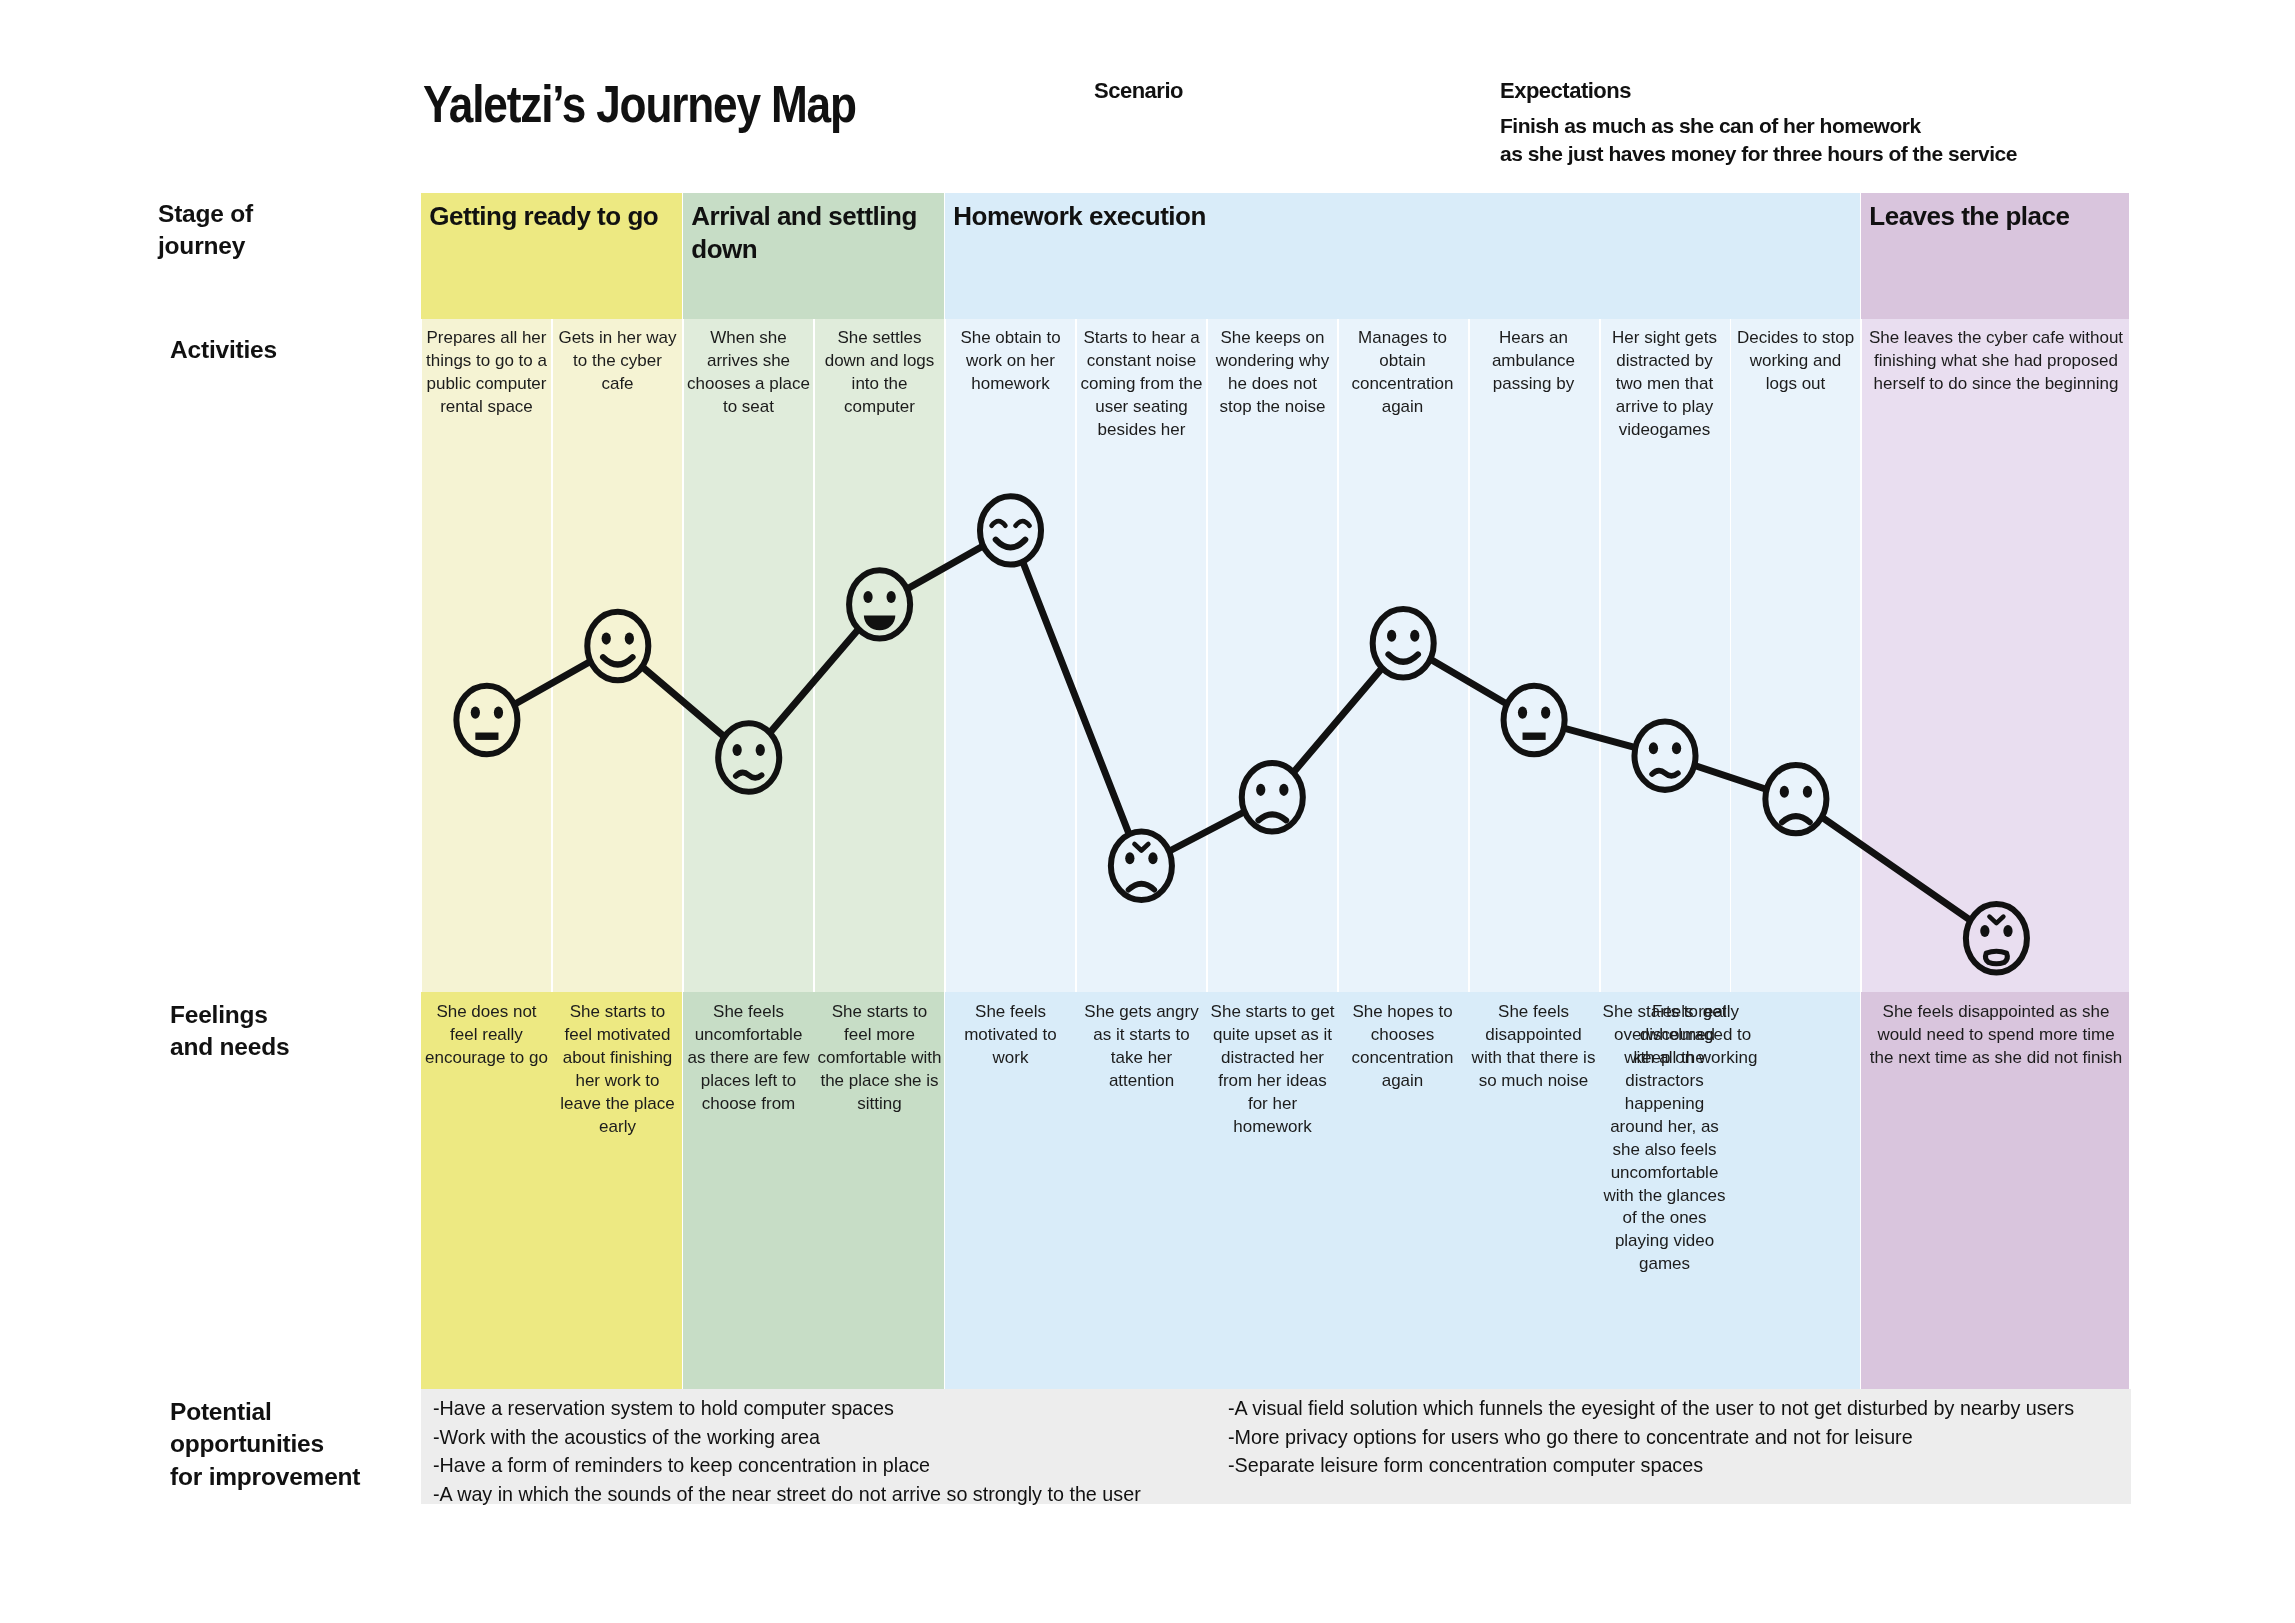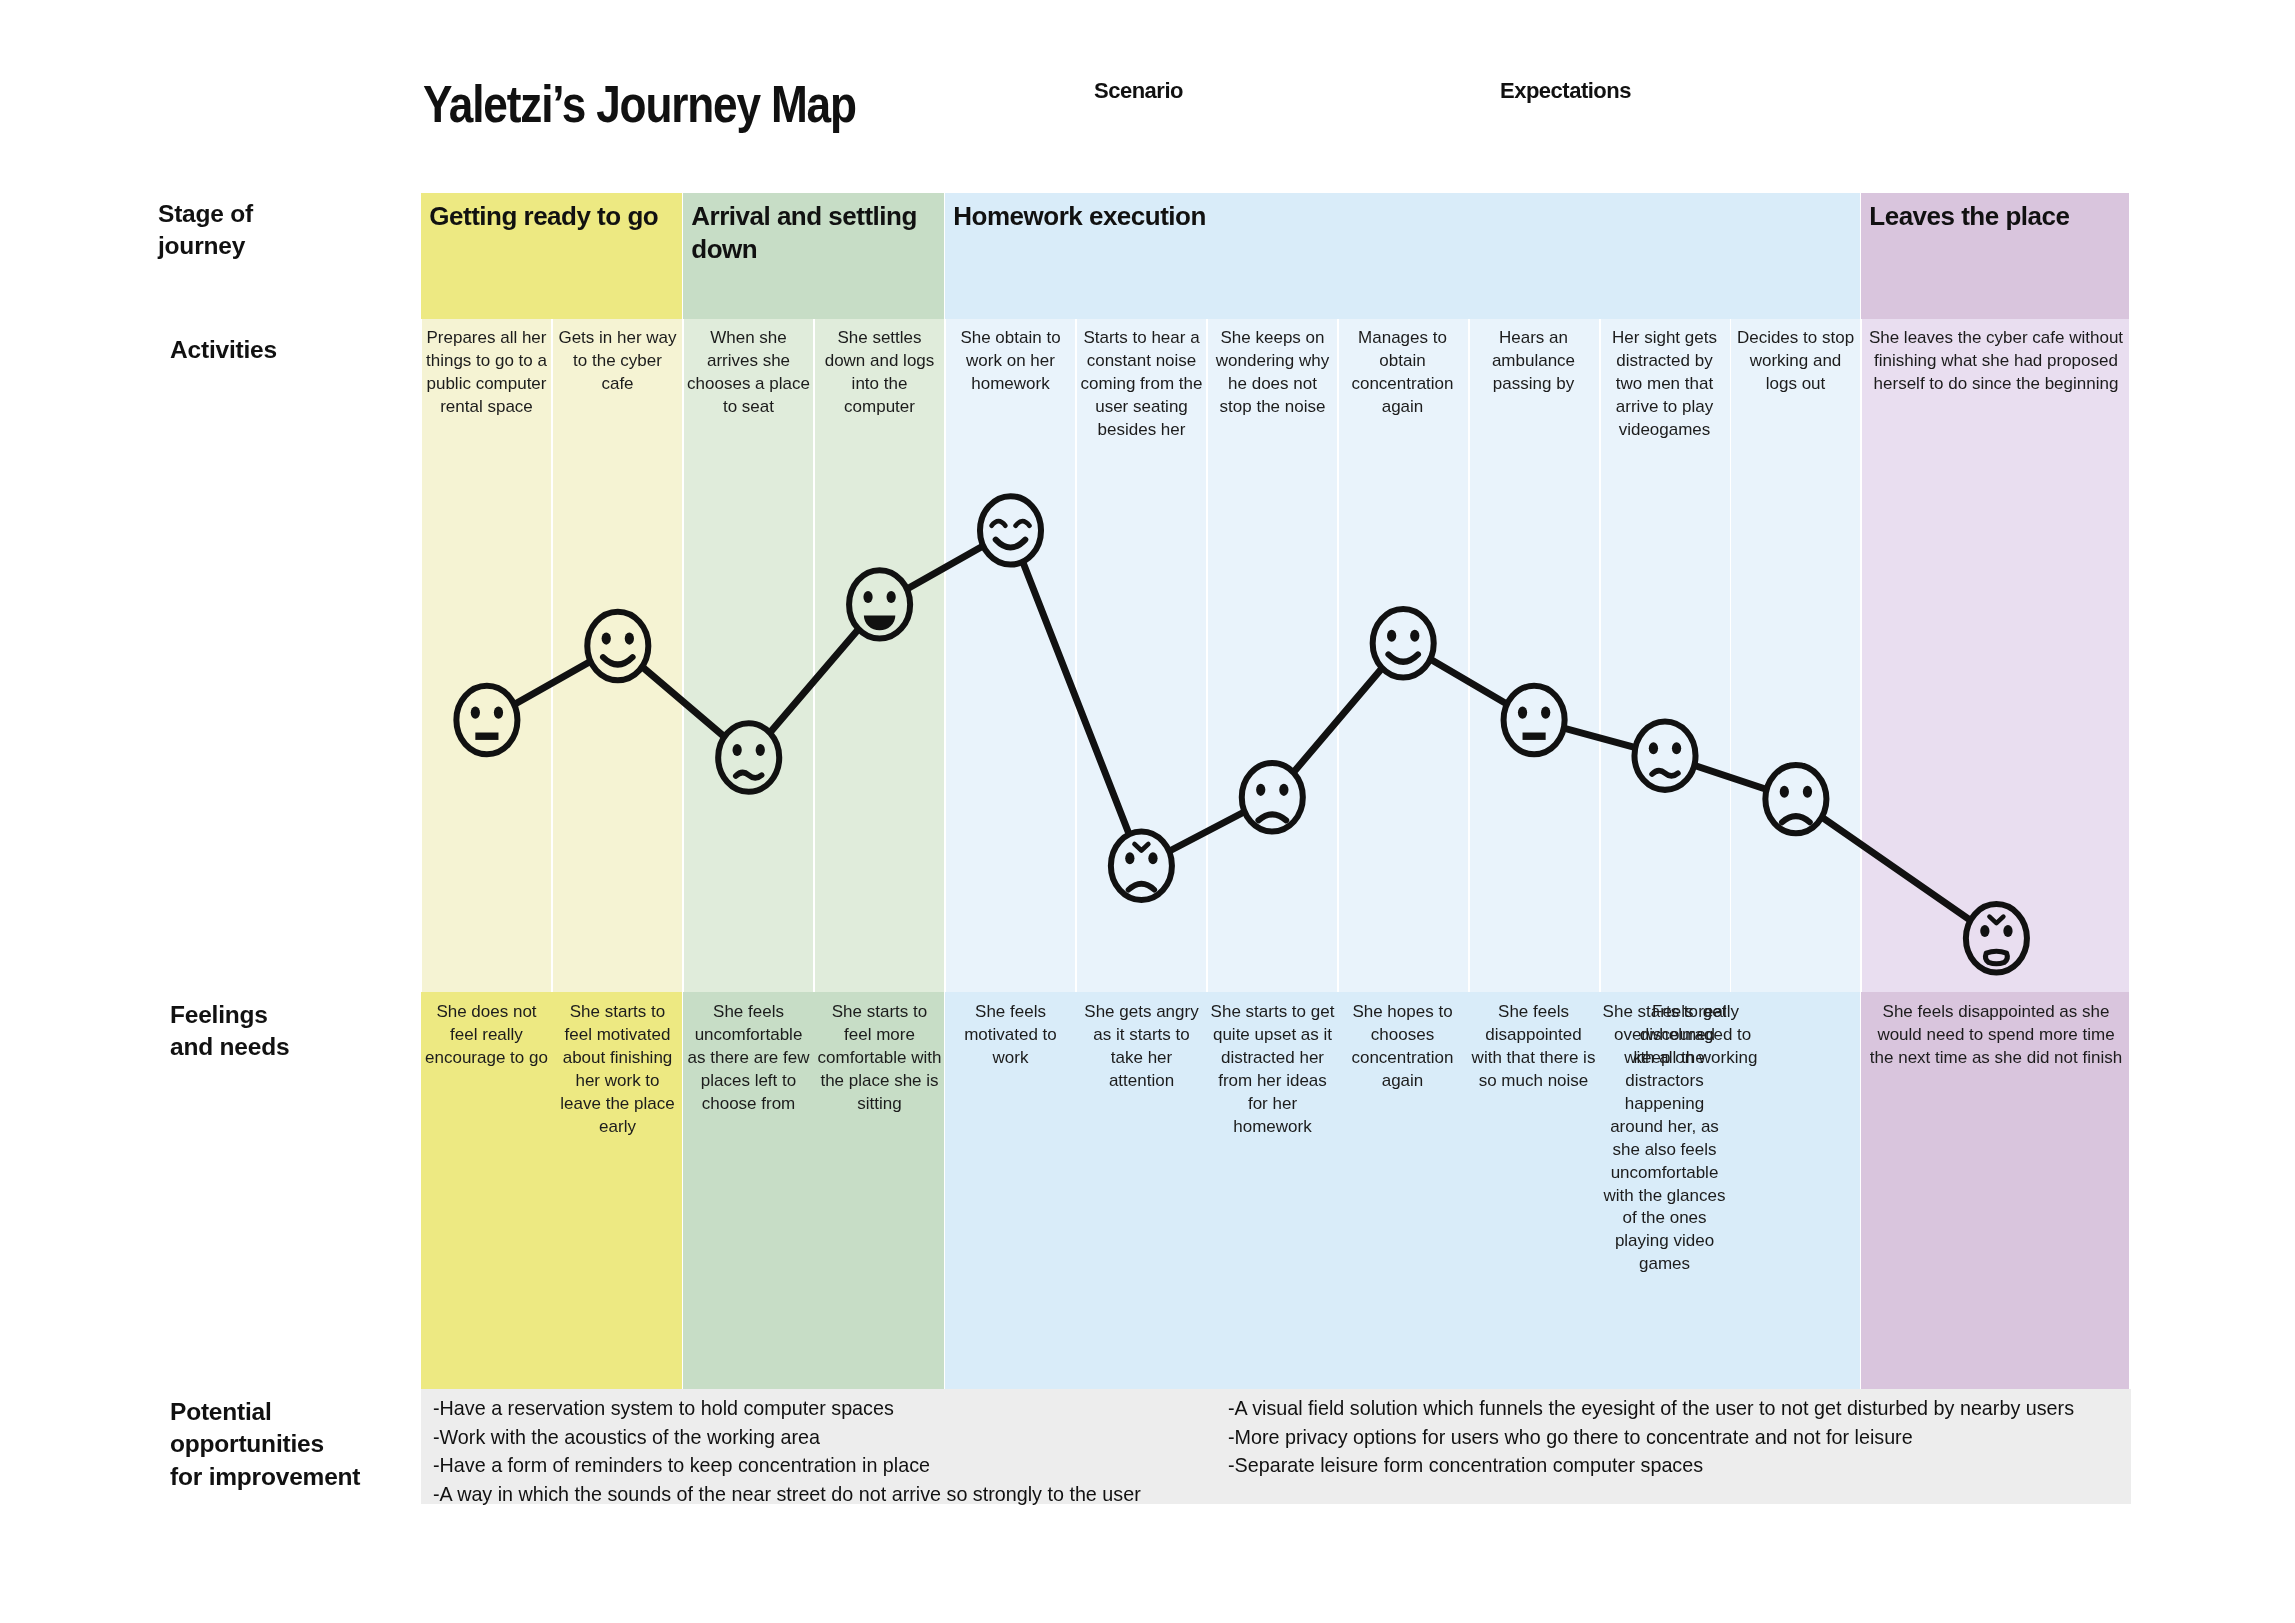--- a/index.html
+++ b/index.html
@@ -20,20 +20,22 @@
 </head>
 <body>
 
 <div id="canvas">
 
   <div class="abs" id="page-title" style="left:423px;top:74px;">Yaletzi’s Journey Map</div>
 
   <div class="abs blurb-label" style="left:1094px;top:78px;">Scenario</div>
 
   <div class="abs blurb-label" style="left:1500px;top:78px;">Expectations</div>
+  <div class="abs blurb-text" style="left:1500px;top:112px;">Finish as much as she can of her homework
+as she just haves money for three hours of the service</div>
 
   <div class="abs row-label" style="left:158px;top:198px;">Stage of
 journey</div>
   <div class="abs row-label" style="left:170px;top:334px;">Activities</div>
   <div class="abs row-label" style="left:170px;top:999px;">Feelings
 and needs</div>
   <div class="abs row-label" style="left:170px;top:1396px;">Potential
 opportunities
 for improvement</div>
 

